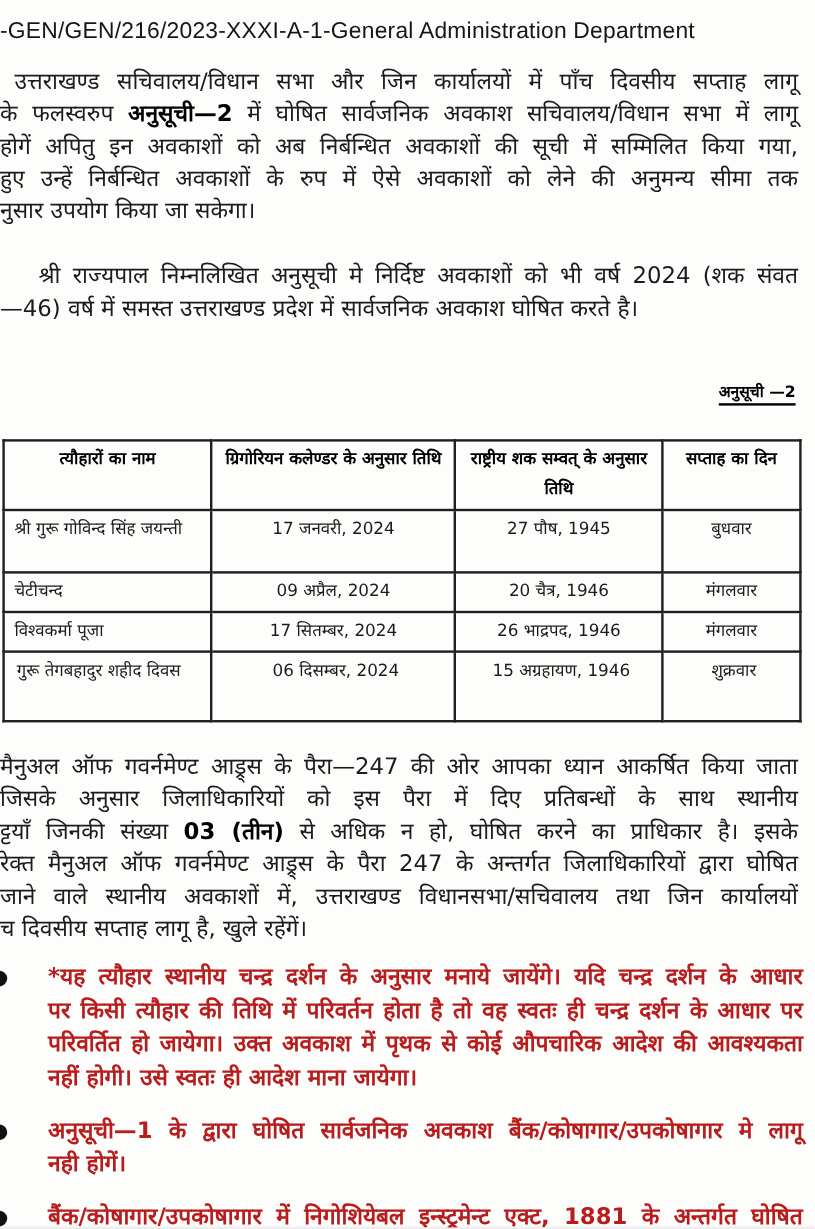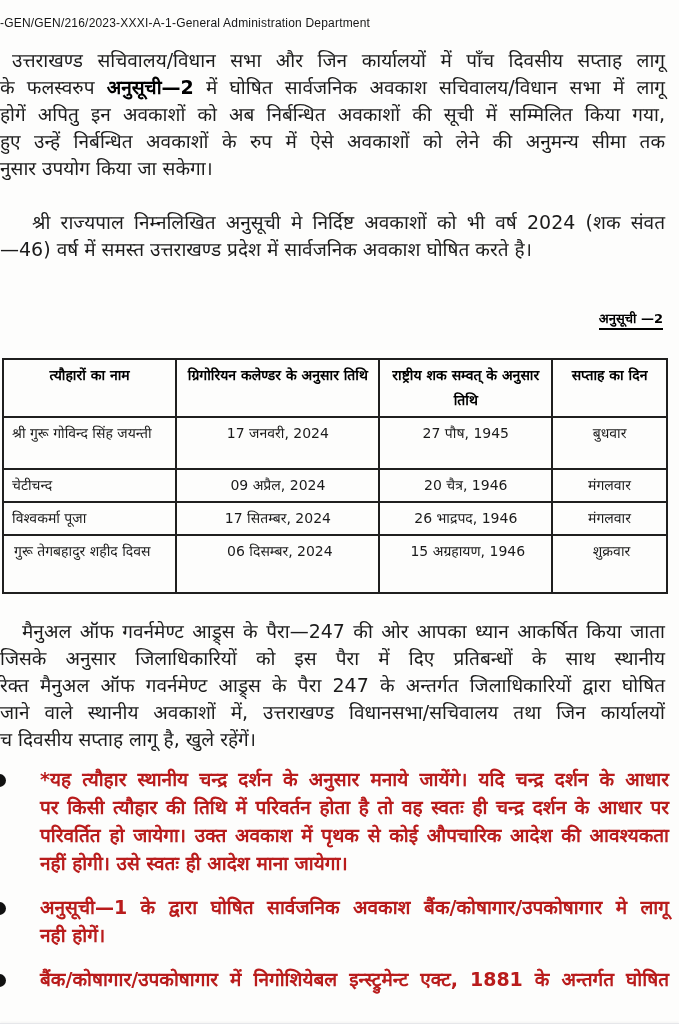--- a/index.html
+++ b/index.html
@@ -15,39 +15,39 @@
     font-family:"DejaVu Sans","Liberation Sans",sans-serif;
     color:var(--ink);
     -webkit-font-smoothing:antialiased;
   }
   .page{position:relative;width:679px;height:1024px;}
 
   
   .ref-line{
     margin:16px 0 0 0;
     font-family:"Liberation Sans","DejaVu Sans",sans-serif;
-    font-size:12px;font-weight:500;letter-spacing:.2px;
+    font-size:19px;font-weight:500;letter-spacing:.2px;
     white-space:nowrap;color:#161616;
   }
 
   
   .para{margin-right:14px;}
   .t-line{
     font-size:19px;line-height:27px;white-space:normal;
     text-align:justify;text-align-last:justify;
     color:var(--ink);
   }
   .t-line.last{text-align-last:left;}
   .t-line b{font-weight:700;color:var(--ink-bold);}
   .p1{margin-top:17px;}
   .p1 .t-line:first-child{padding-left:12px;}
   .p2{margin-top:27px;}
   .p2 .t-line:first-child{padding-left:32px;}
   .p3{margin-top:24px;}
-  .p3 .t-line:first-child{padding-left:22px;}
+  .p3 .t-line:first-child{}
 
   
   .schedule-heading{
     margin:46px 16px 0 0;
     text-align:right;font-size:13px;font-weight:700;color:#000;
   }
   .schedule-heading span{
     border-bottom:2.5px solid #000;padding-bottom:1px;display:inline-block;
   }
 
@@ -155,20 +155,21 @@
           <td class="c-greg">06 दिसम्बर, 2024</td>
           <td class="c-shaka">15 अग्रहायण, 1946</td>
           <td class="c-day">शुक्रवार</td>
         </tr>
       </tbody>
   </table>
 
   <div class="para p3">
       <div class="t-line"><span>मैनुअल ऑफ गवर्नमेण्ट आड्र्स के पैरा—247 की ओर आपका ध्यान आकर्षित किया जाता</span></div>
       <div class="t-line"><span>जिसके अनुसार जिलाधिकारियों को इस पैरा में दिए प्रतिबन्धों के साथ स्थानीय</span></div>
+      <div class="t-line"><span>ट्टयाँ जिनकी संख्या </span><b>03 (तीन)</b><span> से अधिक न हो, घोषित करने का प्राधिकार है। इसके</span></div>
       <div class="t-line"><span>रेक्त मैनुअल ऑफ गवर्नमेण्ट आड्र्स के पैरा 247 के अन्तर्गत जिलाधिकारियों द्वारा घोषित</span></div>
       <div class="t-line"><span>जाने वाले स्थानीय अवकाशों में, उत्तराखण्ड विधानसभा/सचिवालय तथा जिन कार्यालयों</span></div>
       <div class="t-line last"><span>च दिवसीय सप्ताह लागू है, खुले रहेंगें।</span></div>
     </div>
 
   <div class="bullets">
       <div class="bullet-item">
         <span class="bullet-marker"></span>
         <div class="t-line"><span>*यह त्यौहार स्थानीय चन्द्र दर्शन के अनुसार मनाये जायेंगे। यदि चन्द्र दर्शन के आधार</span></div>
         <div class="t-line"><span>पर किसी त्यौहार की तिथि में परिवर्तन होता है तो वह स्वतः ही चन्द्र दर्शन के आधार पर</span></div>

